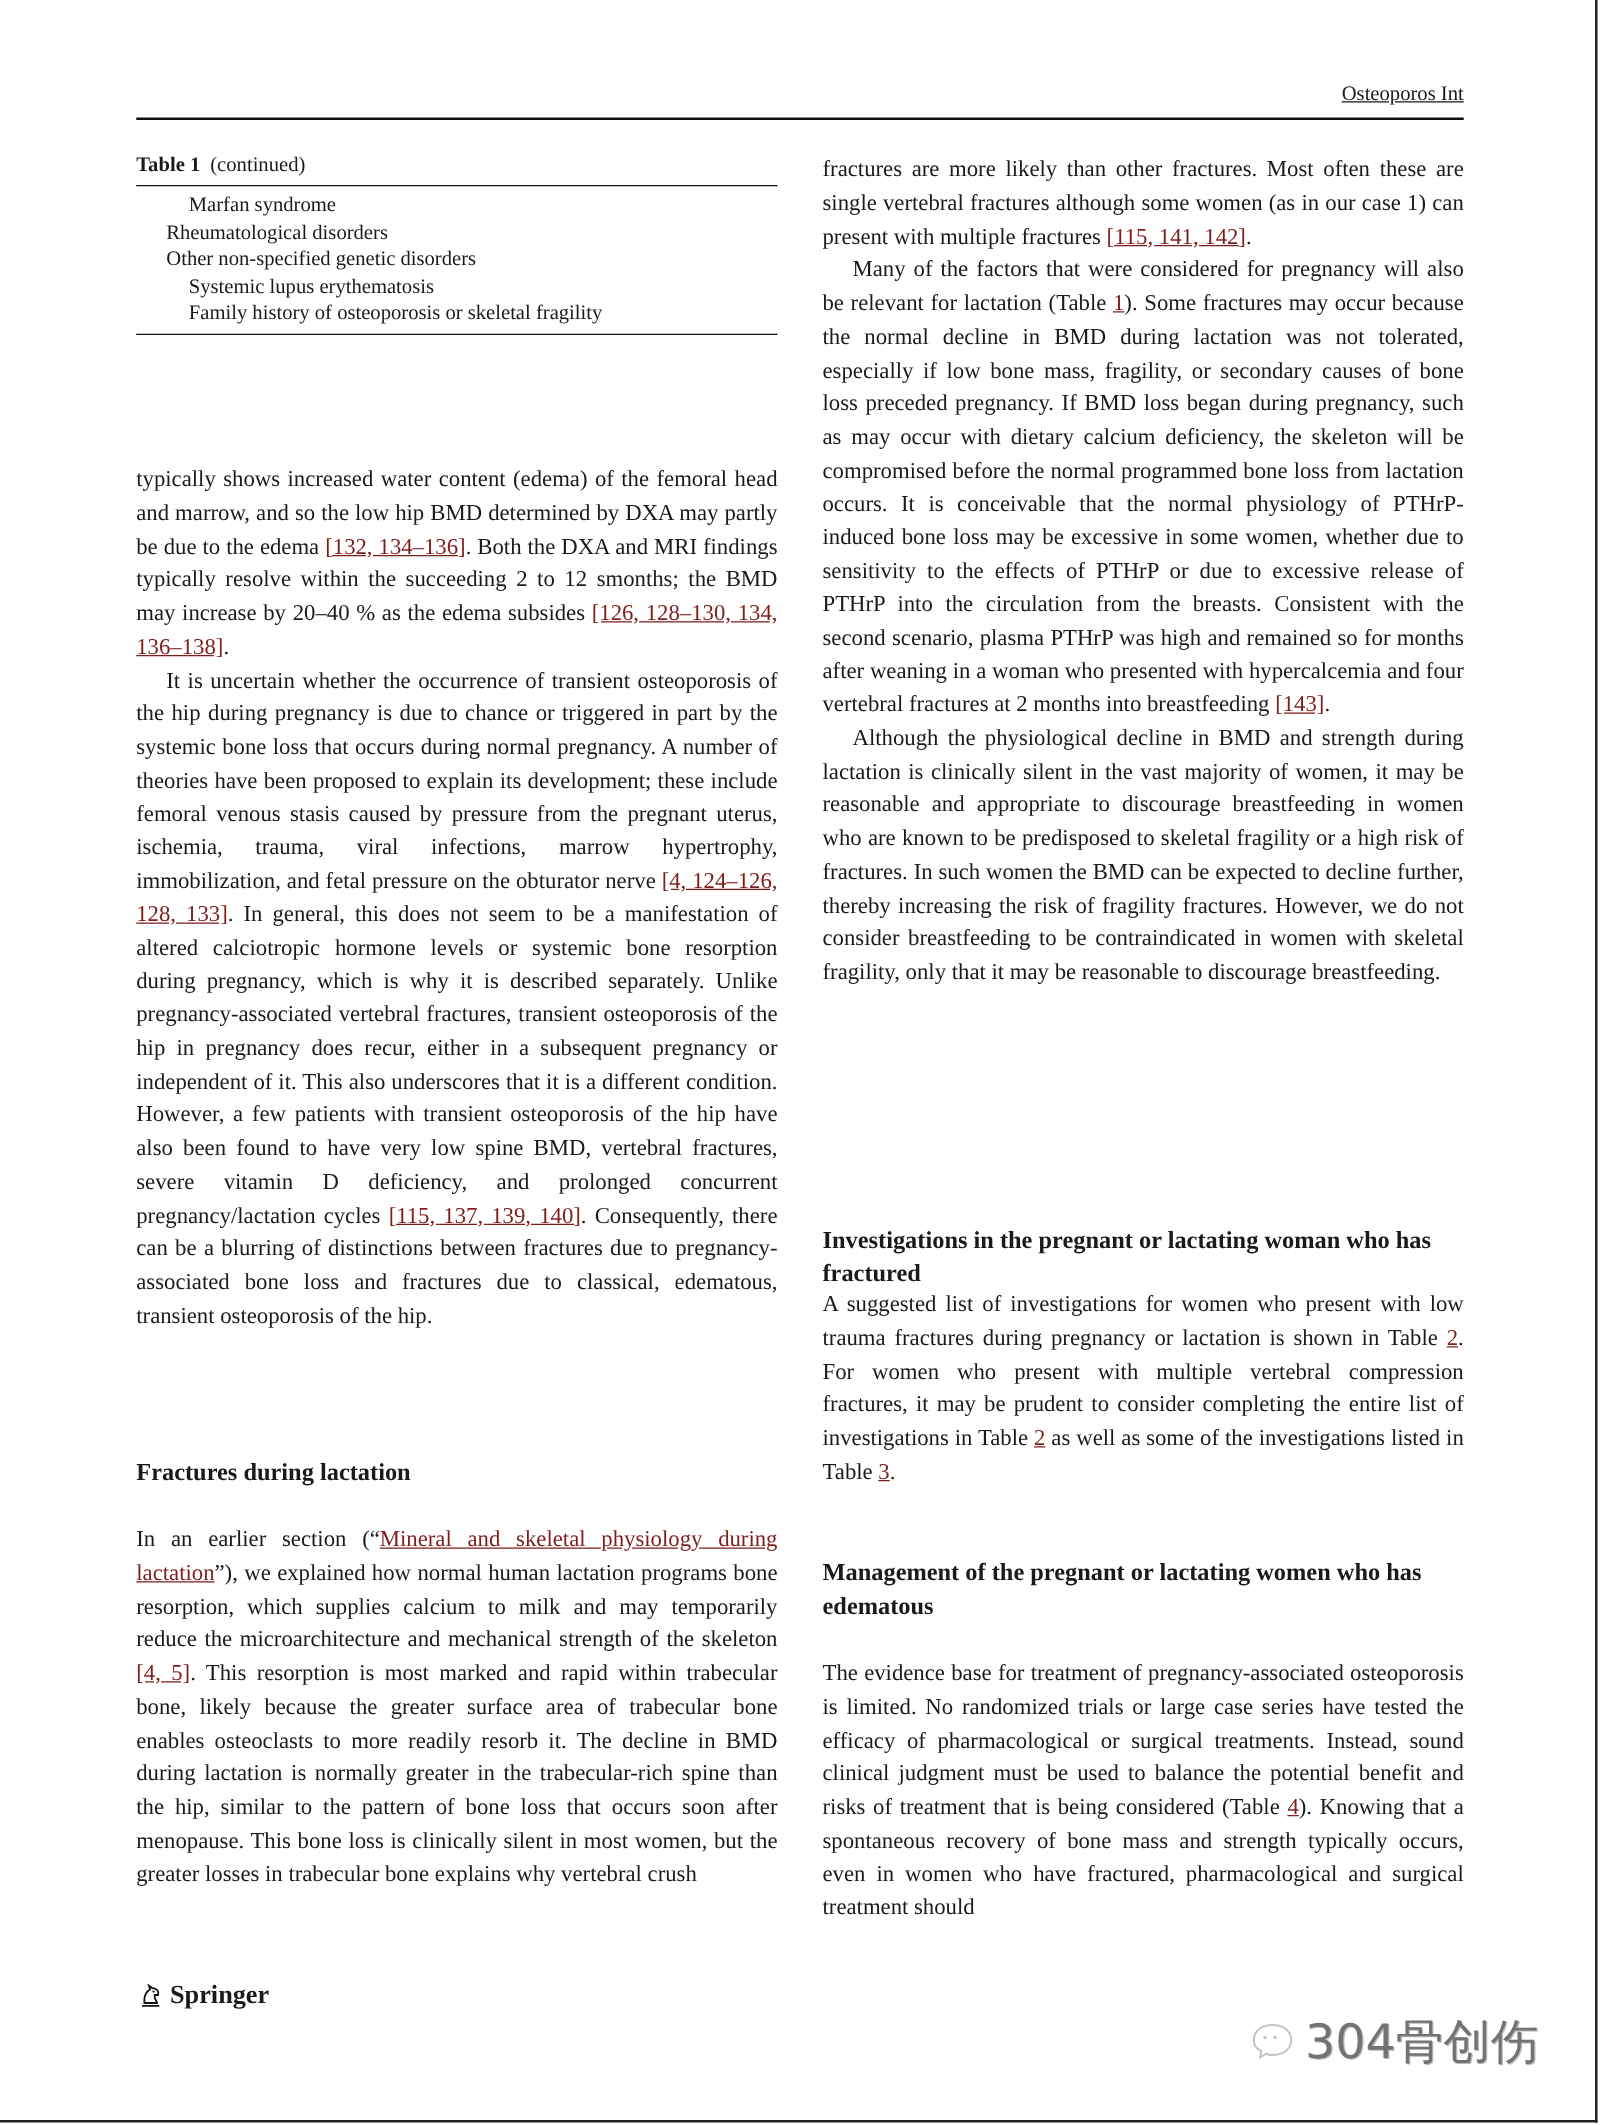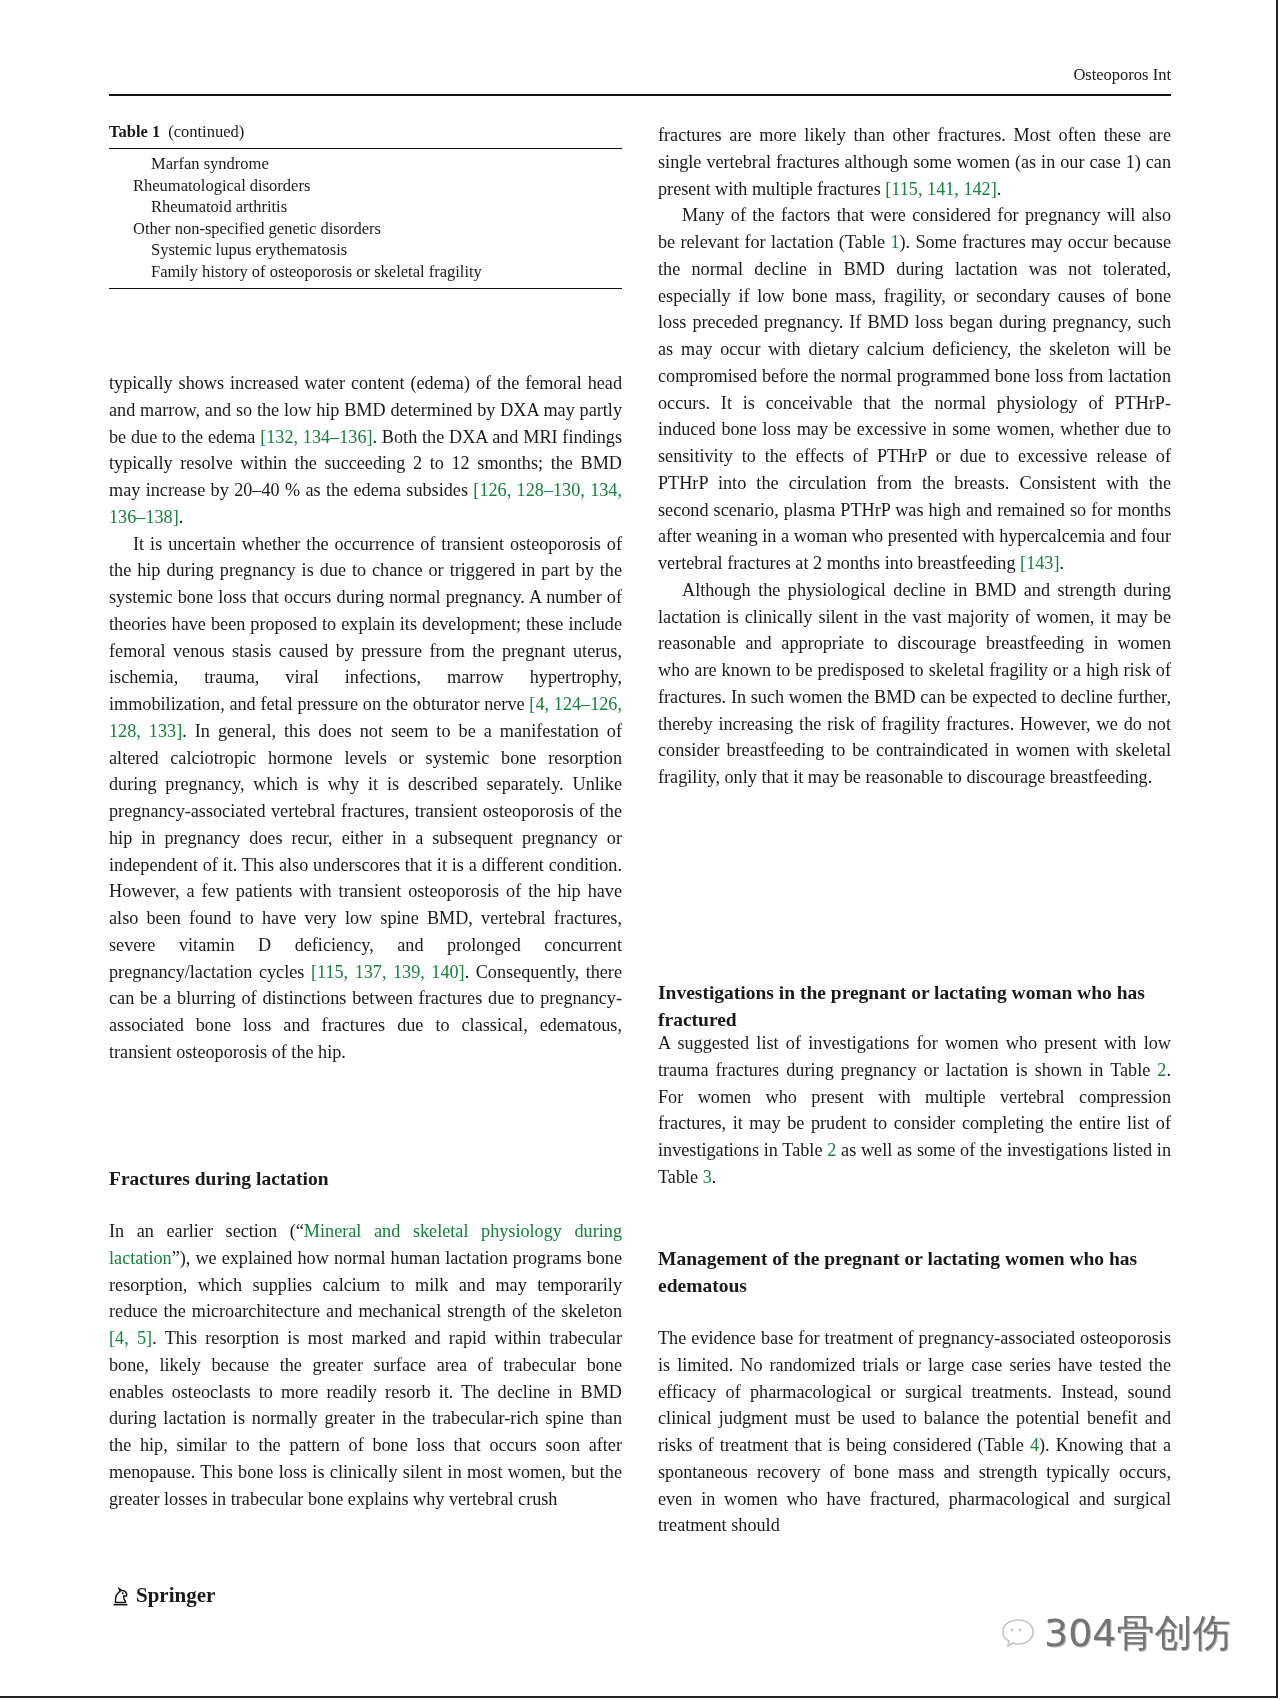--- a/index.html
+++ b/index.html
@@ -1,29 +1,29 @@
 <!DOCTYPE html>
 <html><head>
 <meta charset="utf-8">
 <style>
   html, body { margin:0; padding:0; background:#ffffff; }
   body { width:1280px; height:1700px; position:relative; overflow:hidden;
          font-family:"Liberation Serif","DejaVu Serif",serif; color:#1a1a1a; }
   .page-frame { position:absolute; left:0; top:0; width:1276px; height:1696px;
                 border:2px solid #222; border-top:none; border-left:none; box-sizing:content-box; }
   .running-head { position:absolute; left:109px; top:64px; width:1062px; text-align:right;
-                  font-size:16.5px; line-height:22px; }
+                  font-size:16.5px; line-height:22px;text-decoration:underline; }
   .head-rule { position:absolute; left:109px; top:94px; width:1062px; height:0; border-top:2.5px solid #111; }
 
   .col { position:absolute; width:513px; font-size:18.2px; line-height:26.75px; text-align:justify; }
   .col-left { left:109px; }
   .col-right { left:658px; }
   .col p { margin:0; }
   .col p.indent { text-indent:24px; }
-  .cite { color:#15803d; }
+  .cite { color:#7f1d1d;text-decoration:underline; }
 
   .table-block { position:absolute; left:109px; top:121px; width:513px; }
   .table-caption { font-size:16.5px; line-height:22px; }
   .table-caption b { font-weight:bold; }
   .table-caption span.cont { margin-left:8px; }
   .table-rule { border-top:1.5px solid #111; height:0; }
   .table-rows { padding:4px 0 6px 0;margin-left:24px; }
   .table-row { font-size:16.5px; line-height:21.5px; white-space:nowrap; }
   .table-row.sub { padding-left:18px; }
 
@@ -47,21 +47,20 @@
 <div class="head-rule"></div>
 
 <div class="table-block">
   <div class="table-caption">
     <b>Table 1</b><span class="cont">(continued)</span>
   </div>
   <div class="table-rule" style="margin-top:5px;"></div>
   <div class="table-rows">
     <div class="table-row sub">Marfan syndrome</div>
     <div class="table-row">Rheumatological disorders</div>
-    <div class="table-row sub">Rheumatoid arthritis</div>
     <div class="table-row">Other non-specified genetic disorders</div>
     <div class="table-row sub">Systemic lupus erythematosis</div>
     <div class="table-row sub">Family history of osteoporosis or skeletal fragility</div>
   </div>
   <div class="table-rule"></div>
 </div>
 
 <div class="col col-left" style="top:370px;">
   <p><span>typically shows increased water content (edema) of the femoral head and marrow, and so the low hip BMD determined by DXA may partly be due to the edema </span><span class="cite">[132, 134–136]</span><span>. Both the DXA and MRI findings typically resolve within the succeeding 2 to 12 smonths; the BMD may increase by 20–40 % as the edema subsides </span><span class="cite">[126, 128–130, 134, 136–138]</span><span>.</span></p>
   <p class="indent"><span>It is uncertain whether the occurrence of transient osteoporosis of the hip during pregnancy is due to chance or triggered in part by the systemic bone loss that occurs during normal pregnancy. A number of theories have been proposed to explain its development; these include femoral venous stasis caused by pressure from the pregnant uterus, ischemia, trauma, viral infections, marrow hypertrophy, immobilization, and fetal pressure on the obturator nerve </span><span class="cite">[4, 124–126, 128, 133]</span><span>. In general, this does not seem to be a manifestation of altered calciotropic hormone levels or systemic bone resorption during pregnancy, which is why it is described separately. Unlike pregnancy-associated vertebral fractures, transient osteoporosis of the hip in pregnancy does recur, either in a subsequent pregnancy or independent of it. This also underscores that it is a different condition. However, a few patients with transient osteoporosis of the hip have also been found to have very low spine BMD, vertebral fractures, severe vitamin D deficiency, and prolonged concurrent pregnancy/lactation cycles </span><span class="cite">[115, 137, 139, 140]</span><span>. Consequently, there can be a blurring of distinctions between fractures due to pregnancy-associated bone loss and fractures due to classical, edematous, transient osteoporosis of the hip.</span></p>

